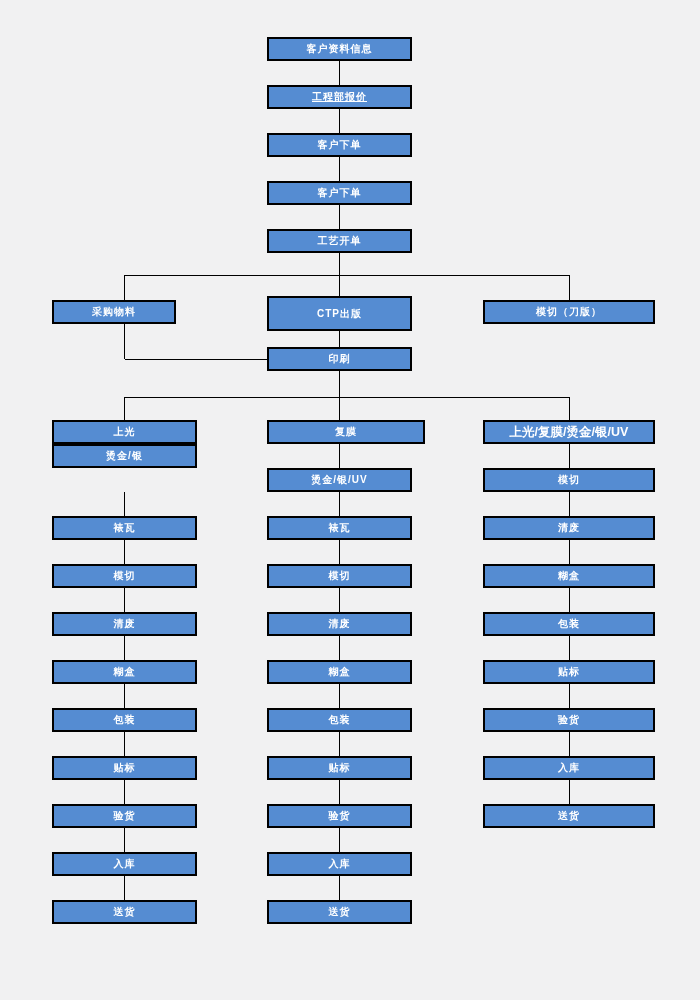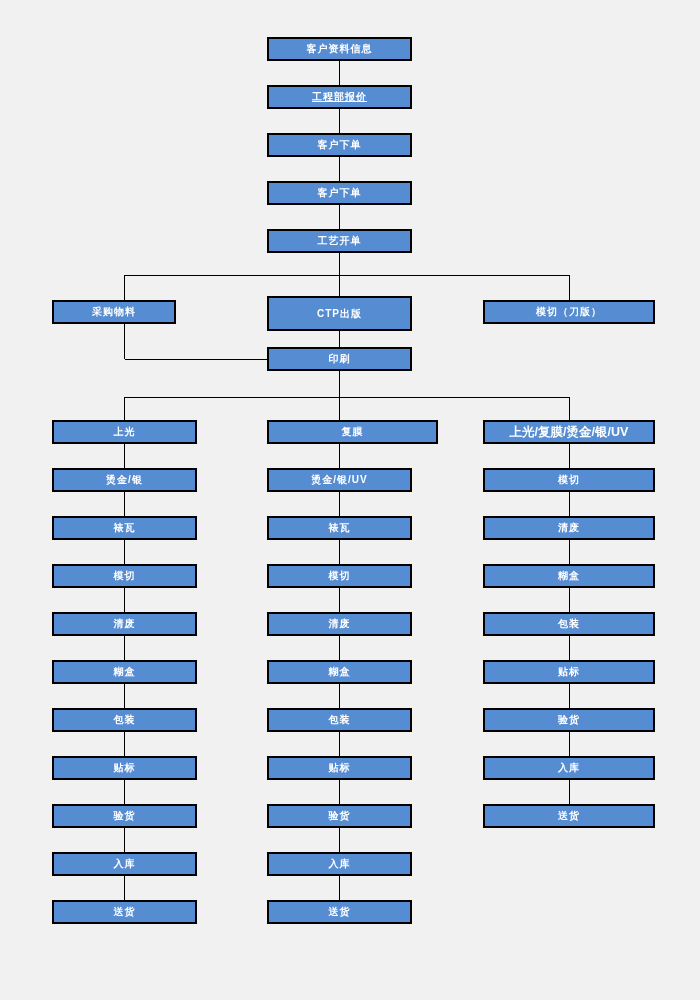--- a/index.html
+++ b/index.html
@@ -102,31 +102,31 @@
       <div class="node" style="left: 267px; top: 37px; width: 145px; height: 24px;">客户资料信息</div>
       <div class="node" style="left: 267px; top: 85px; width: 145px; height: 24px; text-decoration: underline;">工程部报价</div>
       <div class="node" style="left: 267px; top: 133px; width: 145px; height: 24px;">客户下单</div>
       <div class="node" style="left: 267px; top: 181px; width: 145px; height: 24px;">客户下单</div>
       <div class="node" style="left: 267px; top: 229px; width: 145px; height: 24px;">工艺开单</div>
       <div class="node" style="left: 52px; top: 300px; width: 124px; height: 24px;">采购物料</div>
       <div class="node" style="left: 267px; top: 296px; width: 145px; height: 35px;">CTP出版</div>
       <div class="node" style="left: 483px; top: 300px; width: 172px; height: 24px;">模切（刀版）</div>
       <div class="node" style="left: 267px; top: 347px; width: 145px; height: 24px;">印刷</div>
       <div class="node" style="left: 52px; top: 420px; width: 145px; height: 24px;">上光</div>
-      <div class="node" style="left: 52px; top: 468px; width: 145px; height: 24px;">烫金/银</div>
+      <div class="node" style="left: 52px; top: 444px; width: 145px; height: 24px;">烫金/银</div>
       <div class="node" style="left: 52px; top: 516px; width: 145px; height: 24px;">裱瓦</div>
       <div class="node" style="left: 52px; top: 564px; width: 145px; height: 24px;">模切</div>
       <div class="node" style="left: 52px; top: 612px; width: 145px; height: 24px;">清废</div>
       <div class="node" style="left: 52px; top: 660px; width: 145px; height: 24px;">糊盒</div>
       <div class="node" style="left: 52px; top: 708px; width: 145px; height: 24px;">包装</div>
       <div class="node" style="left: 52px; top: 756px; width: 145px; height: 24px;">贴标</div>
       <div class="node" style="left: 52px; top: 804px; width: 145px; height: 24px;">验货</div>
       <div class="node" style="left: 52px; top: 852px; width: 145px; height: 24px;">入库</div>
       <div class="node" style="left: 52px; top: 900px; width: 145px; height: 24px;">送货</div>
-      <div class="node" style="left: 267px; top: 420px; width: 171px; height: 24px;">复膜</div>
+      <div class="node" style="left: 267px; top: 420px; width: 158px; height: 24px;">复膜</div>
       <div class="node" style="left: 267px; top: 468px; width: 145px; height: 24px;">烫金/银/UV</div>
       <div class="node" style="left: 267px; top: 516px; width: 145px; height: 24px;">裱瓦</div>
       <div class="node" style="left: 267px; top: 564px; width: 145px; height: 24px;">模切</div>
       <div class="node" style="left: 267px; top: 612px; width: 145px; height: 24px;">清废</div>
       <div class="node" style="left: 267px; top: 660px; width: 145px; height: 24px;">糊盒</div>
       <div class="node" style="left: 267px; top: 708px; width: 145px; height: 24px;">包装</div>
       <div class="node" style="left: 267px; top: 756px; width: 145px; height: 24px;">贴标</div>
       <div class="node" style="left: 267px; top: 804px; width: 145px; height: 24px;">验货</div>
       <div class="node" style="left: 267px; top: 852px; width: 145px; height: 24px;">入库</div>
       <div class="node" style="left: 267px; top: 900px; width: 145px; height: 24px;">送货</div>

